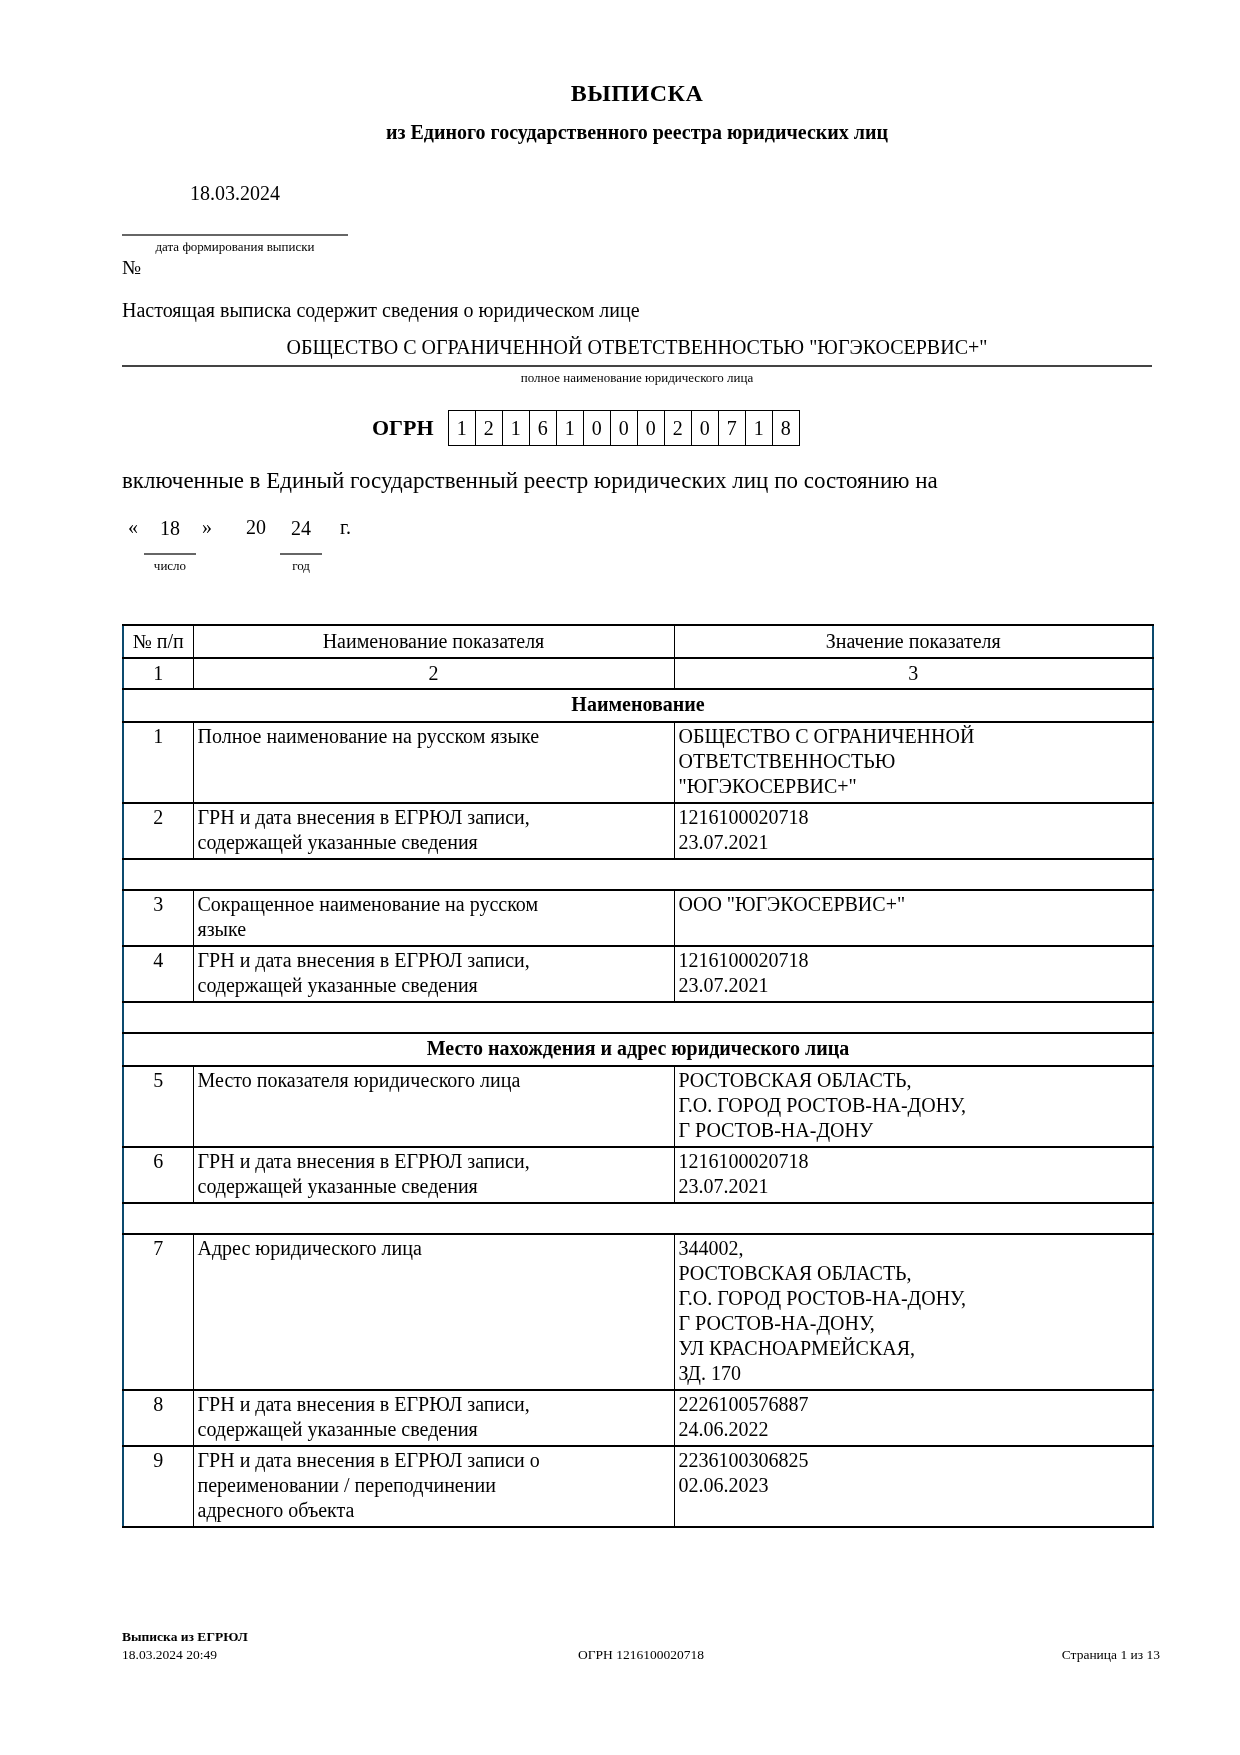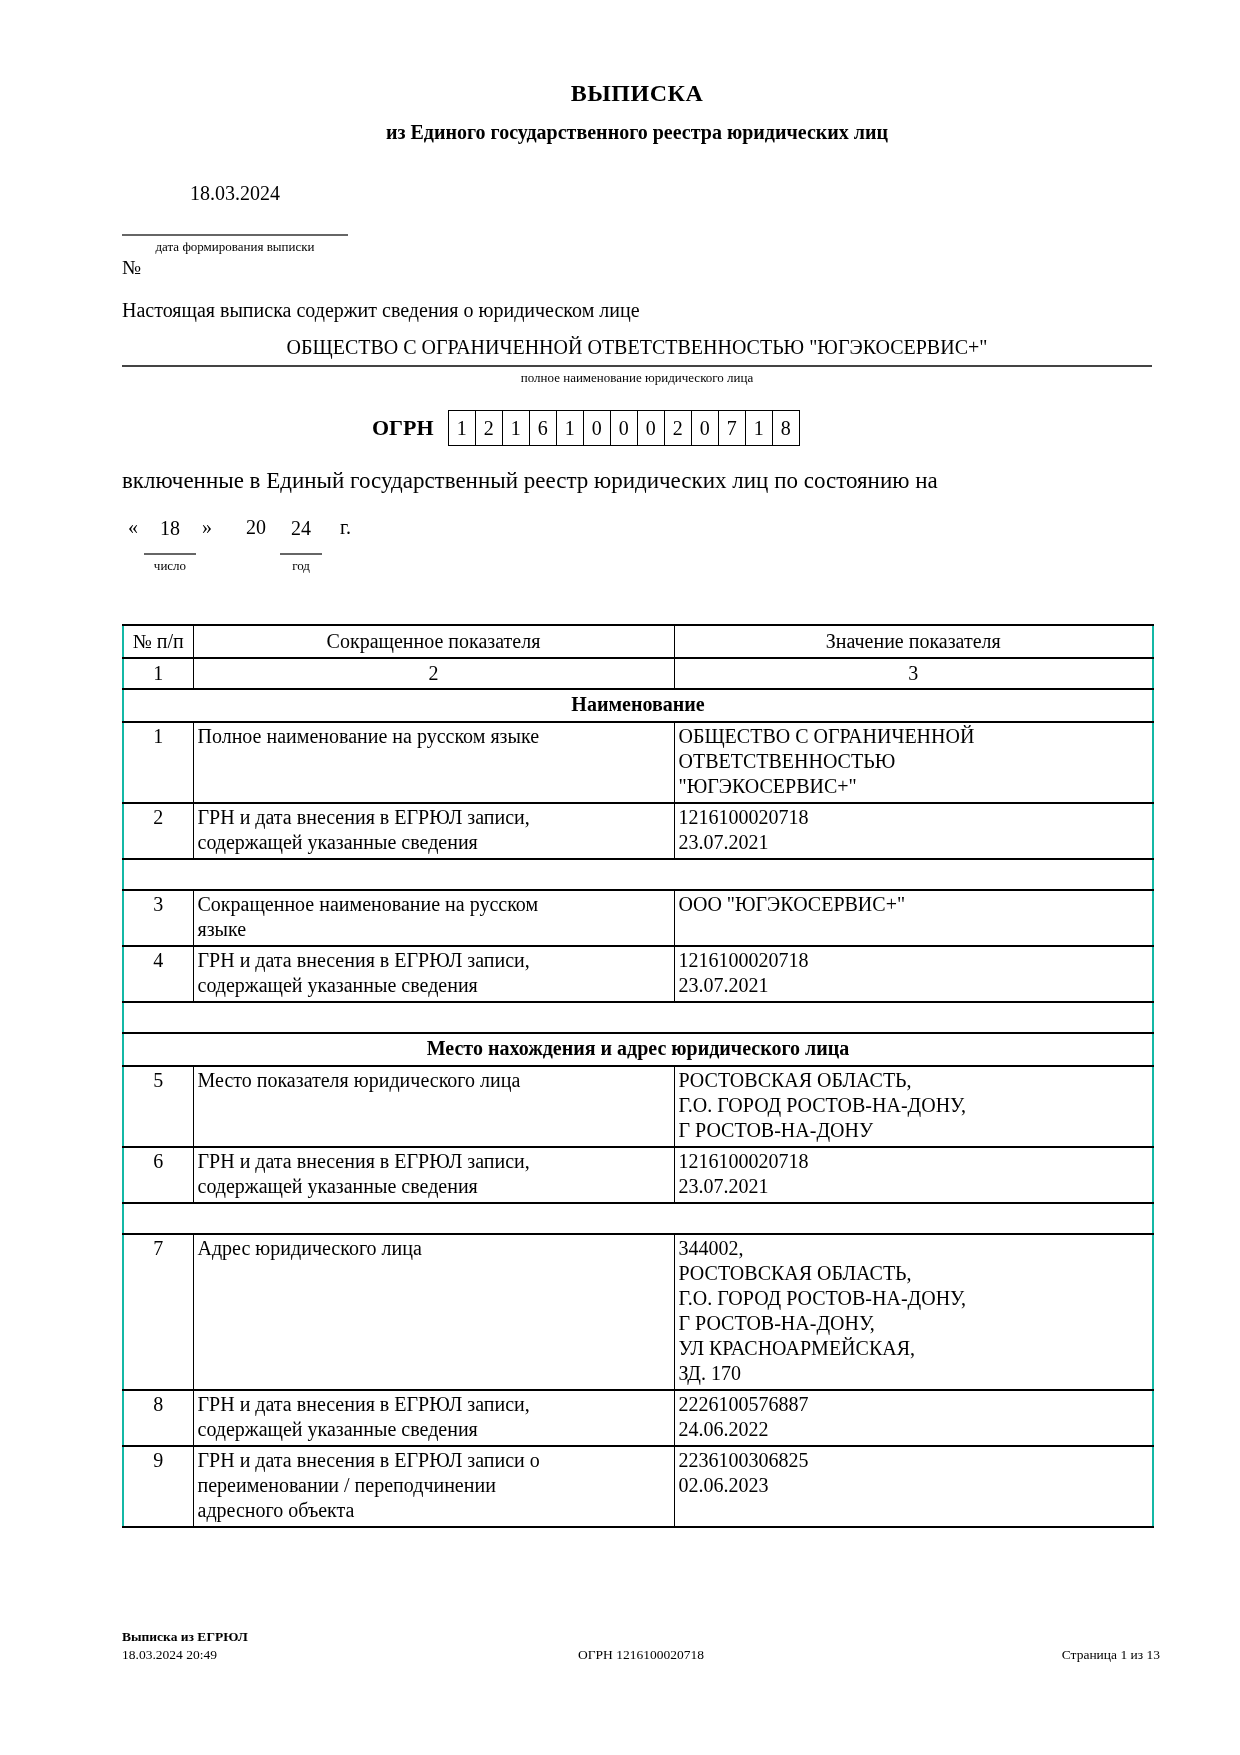--- a/index.html
+++ b/index.html
@@ -71,21 +71,21 @@
     font-size: 20px;
   }
   table.main-table col.c1 { width: 70px; }
   table.main-table col.c2 { width: 481px; }
   table.main-table col.c3 { width: 479px; }
   table.main-table th, table.main-table td {
     border-top: 2px solid #000; border-bottom: 2px solid #000;
     border-left: 1px solid #000; border-right: 1px solid #000;
     vertical-align: top;
   }
-  table.main-table { border: 2px solid #14b8a6; }
+  table.main-table { border: 2px solid #0c4a6e; }
   th.h-cell { font-weight: normal; text-align: center; padding: 3px 2px; line-height: 25px; }
   td.colnum-cell { text-align: center; padding: 2px; line-height: 25px; }
   td.cell { line-height: 25px; padding: 1px 4px 3px 4px; white-space: pre-line; }
   td.cell.num { text-align: center; white-space: normal; }
   td.cell.section { text-align: center; font-weight: bold; white-space: normal; padding: 2px 4px 4px 4px; }
   td.cell.spacer { height: 31px; }
 
   
   .footer {
     position: absolute; top: 1628px; left: 122px; width: 1038px;
@@ -160,21 +160,21 @@
 
   <table class="main-table">
     <colgroup>
         <col class="c1">
         <col class="c2">
         <col class="c3">
       </colgroup>
     <thead>
       <tr>
         <th class="h-cell">№ п/п</th>
-        <th class="h-cell">Сокращенное показателя</th>
+        <th class="h-cell">Наименование показателя</th>
         <th class="h-cell">Значение показателя</th>
       </tr>
       <tr>
         <td class="colnum-cell">1</td>
         <td class="colnum-cell">2</td>
         <td class="colnum-cell">3</td>
       </tr>
     </thead>
     <tbody id="table-body">
         <tr>

